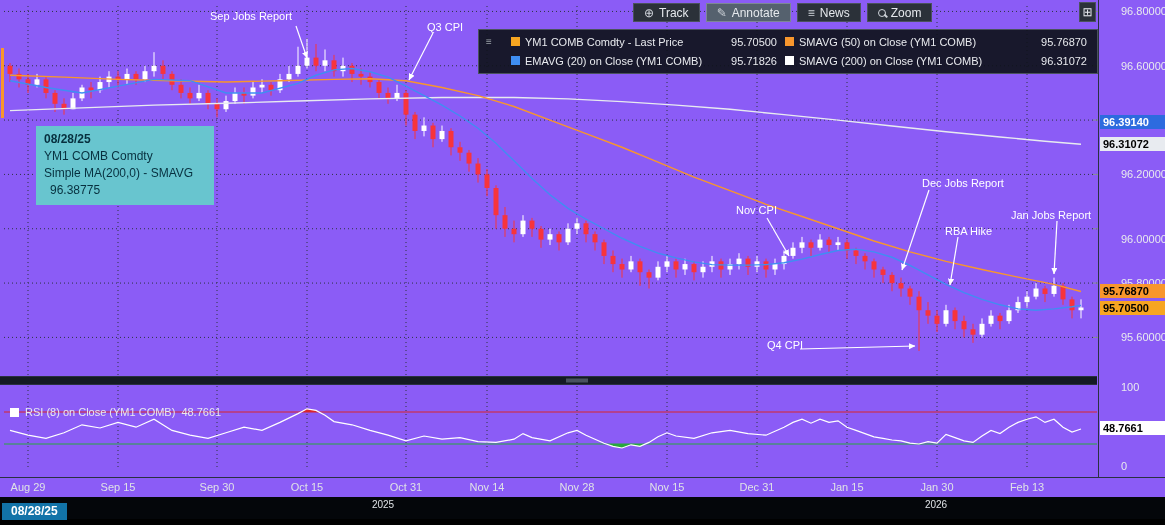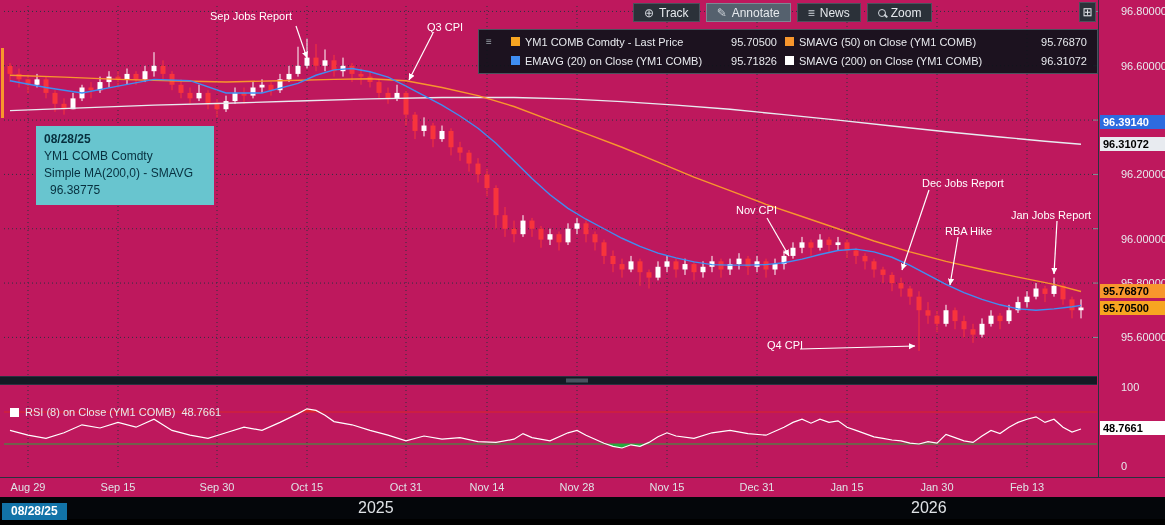--- a/index.html
+++ b/index.html
@@ -1,17 +1,17 @@
 <!DOCTYPE html>
 <html><head>
 <meta charset="utf-8">
 <style>
   * { margin:0; padding:0; box-sizing:border-box; }
   html,body { background:#000; font-family:"Liberation Sans", sans-serif; }
-  .root { position:relative; width:1165px; height:525px; background:#be185d; overflow:hidden; color:#e8eaee; }
+  .root { position:relative; width:1165px; height:525px; background:#8b5cf6; overflow:hidden; color:#e8eaee; }
   #chart-svg { position:absolute; left:0; top:0; }
 
   
   .toolbar { position:absolute; left:633px; top:3px; display:flex; gap:6px; z-index:5; }
   .tb-btn { display:flex; align-items:center; gap:5px; height:19px; padding:0 10px;
             background:#2b3139; border:1px solid #4a525c; color:#e6e9ed; font-size:12px;
             font-family:"Liberation Sans",sans-serif; cursor:pointer; }
   .tb-btn.selected { background:#55616e; border-color:#7d8894; }
   .tb-icon { font-size:12px; color:#cfd4da; }
   .zoom-lens { width:8px; height:8px; border:1.5px solid #cfd4da; border-radius:50%; position:relative; display:inline-block; }
@@ -43,21 +43,21 @@
   
   .right-axis { position:absolute; left:1100px; top:0; width:65px; height:525px; font-size:11px; z-index:3; }
   .ax-label { position:absolute; left:3px; color:#e8eaee; white-space:nowrap;margin-left:18px; }
   .badge-wrap { position:absolute; left:0; width:74px; }
   .ax-badge { display:block; font-size:11px; font-weight:bold; padding:1px 3px; white-space:nowrap; }
 
   
   .bottom-strip { position:absolute; left:0; top:497px; width:100%; height:22px; background:#04060a; }
   .black-bar { position:absolute; left:0; top:519px; width:100%; height:6px; background:#000; }
   .x-label { position:absolute; top:481px; width:50px; text-align:center; font-size:11px; color:#dfe2e6; z-index:3; }
-  .year-label { position:absolute; top:499px; width:50px; text-align:left; font-size:16px; color:#dfe2e6; z-index:3; }
+  .year-label { position:absolute; top:499px; width:50px; text-align:center; font-size:10px; color:#dfe2e6; z-index:3; }
   .date-badge { position:absolute; left:2px; top:503px; padding:1px 9px 2px; font-size:12px; font-weight:bold;
                 color:#fff; z-index:4; }
 </style>
 </head>
 <body>
 
 <div class="root">
 
   <svg id="chart-svg" width="1165" height="525" viewBox="0 0 1165 525">
       <defs>

